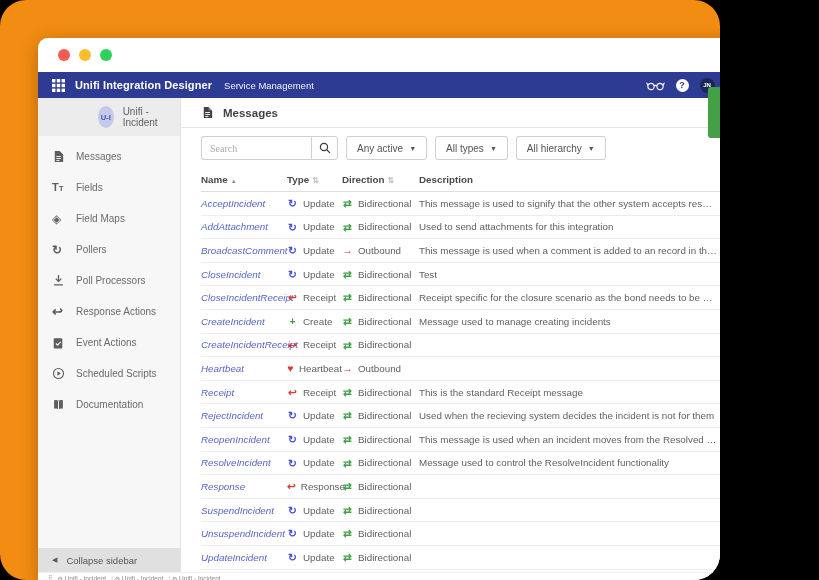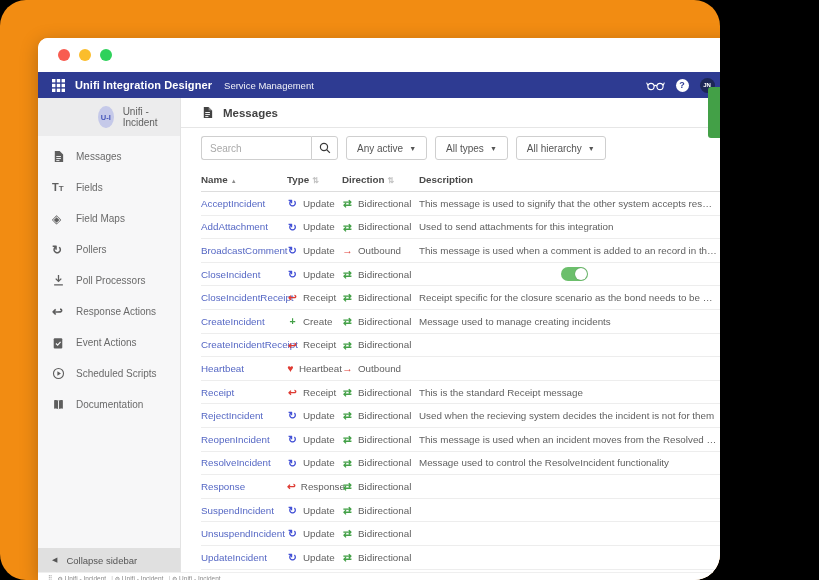--- a/index.html
+++ b/index.html
@@ -42,33 +42,33 @@
   
   .main { flex:1; min-width:0; display:flex; flex-direction:column; background:#fff; }
   .page-head { height:30px; flex:0 0 30px; display:flex; align-items:center; padding:0 16px 0 20px; border-bottom:1px solid #E6E6E6; }
   .page-head .doc-ic { width:13px; height:13px; color:#424242; margin-right:9px; }
   .page-title { font-size:11.5px; font-weight:bold; color:#424242; }
   .page-head .right { margin-left:auto; display:flex; align-items:center; gap:14px; }
   .btn-new { background:#43A047; color:#fff; font-size:10px; border:none; border-radius:3px; padding:20px 14px; cursor:pointer; }
   .burger { color:#3C4EC0; font-size:16px; line-height:1; cursor:pointer; }
   .toolbar { display:flex; align-items:center; padding:8px 20px 7px 20px; gap:8px; }
   .search-wrap { display:flex; }
-  .search-input { width:110px; height:24px; border:1px solid #CFCFCF; border-right:none; border-radius:3px 0 0 3px; padding:0 8px; font-size:10px; color:#444; outline:none; }
+  .search-input { width:110px; height:24px; border:1px solid #CFCFCF; border-right:none; border-radius:3px 0 0 3px; padding:0 8px; font-size:10px; color:#444; outline:none;font-family:Liberation Serif, serif; }
   .search-input::placeholder { color:#A9A9A9; }
   .search-btn { width:27px; height:24px; border:1px solid #CFCFCF; border-radius:0 3px 3px 0; background:#fff; display:flex; align-items:center; justify-content:center; cursor:pointer; }
   .filter-btn { height:24px; border:1px solid #CFCFCF; border-radius:3px; background:#fff; padding:0 10px; font-size:10px; color:#555; display:flex; align-items:center; gap:6px; cursor:pointer; }
   .filter-btn .caret { font-size:7px; color:#555; }
   
   .table { padding:0 20px; }
   .tr { display:grid; grid-template-columns:86px 55px 77px 1fr 46px; align-items:center; }
   .thead { height:25px; border-bottom:1px solid #DDD; font-size:9.8px; font-weight:bold; color:#4A4A4A; }
   .thead .sort-a { font-size:6px; color:#8A8A8A; margin-left:3px; }
   .thead .sort-b { font-size:8px; color:#C2C2C2; margin-left:3px; }
   .row { height:23.6px; border-bottom:1px solid #EDEDED; font-size:9.8px; }
-  .name a { color:#5567C4; text-decoration:none; cursor:pointer; }
+  .name a { color:#5567C4; text-decoration:none; cursor:pointer;font-style:italic; }
   .cell-ic { display:flex; align-items:center; gap:5px; color:#5F5F5F; white-space:nowrap; }
   .ic-ch { width:11px; text-align:center; font-weight:bold; font-size:10.5px; line-height:1; }
   .ic-blue { color:#4452D6; } .ic-red { color:#DE3B33; } .ic-green { color:#43A047; }
   .desc { color:#5F5F5F; white-space:nowrap; overflow:hidden; text-overflow:ellipsis; padding-right:12px; }
   .toggle { width:27px; height:14px; border-radius:7px; position:relative; justify-self:center; cursor:pointer; }
   .toggle.on { background:#6CBF6C; } .toggle.off { background:#CFCFCF; }
   .knob { position:absolute; top:1px; width:12px; height:12px; border-radius:50%; background:#fff; box-shadow:0 0 1px rgba(0,0,0,.4); }
   .toggle.on .knob { right:1px; } .toggle.off .knob { left:1px; }
   .th-active, .col-active-head { justify-self:center;margin-top:7px; }
   
@@ -312,20 +312,21 @@
               <div class="tr row">
                 <span class="name"><a>CloseIncident</a></span>
                 <span class="cell-ic">
                   <span class="ic-ch ic-blue">↻</span>
                   <span>Update</span>
                 </span>
                 <span class="cell-ic">
                   <span class="ic-ch ic-green">⇄</span>
                   <span>Bidirectional</span>
                 </span>
+                <span class="desc">Test</span>
                 <span class="toggle on">
                   <span class="knob"></span>
                 </span>
               </div>
               <div class="tr row">
                 <span class="name"><a>CloseIncidentReceipt</a></span>
                 <span class="cell-ic">
                   <span class="ic-ch ic-red">↩</span>
                   <span>Receipt</span>
                 </span>

